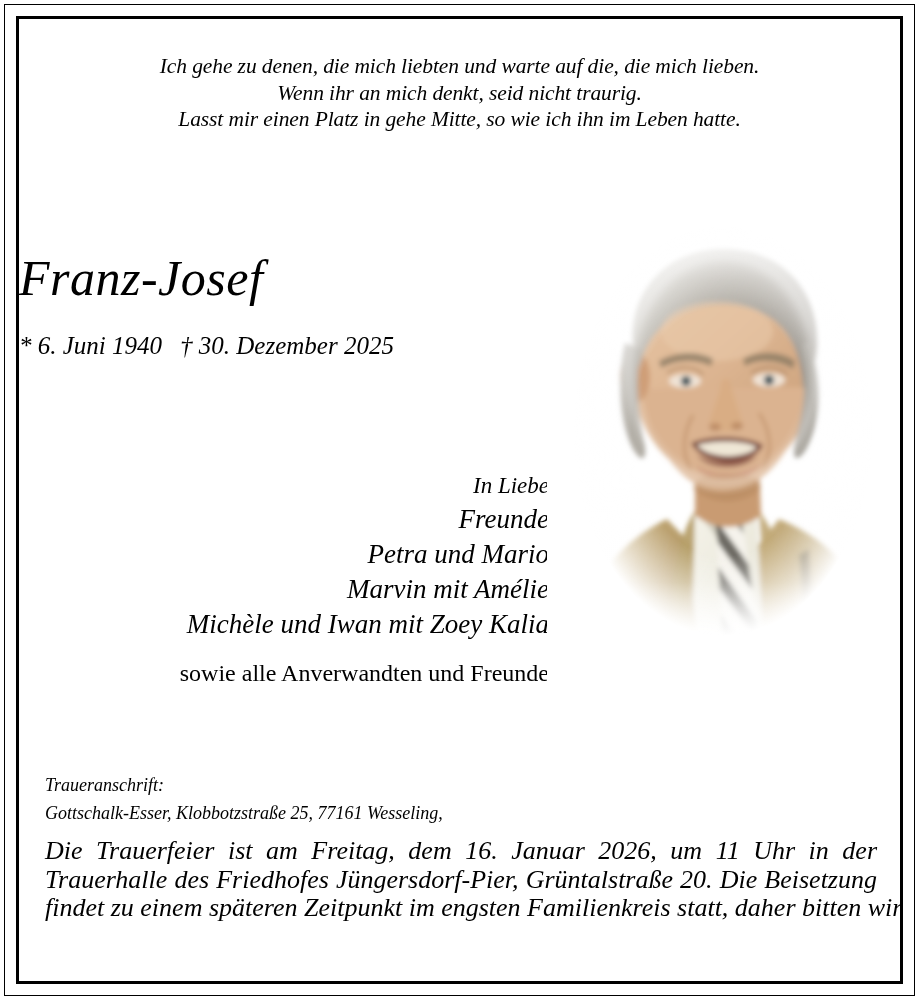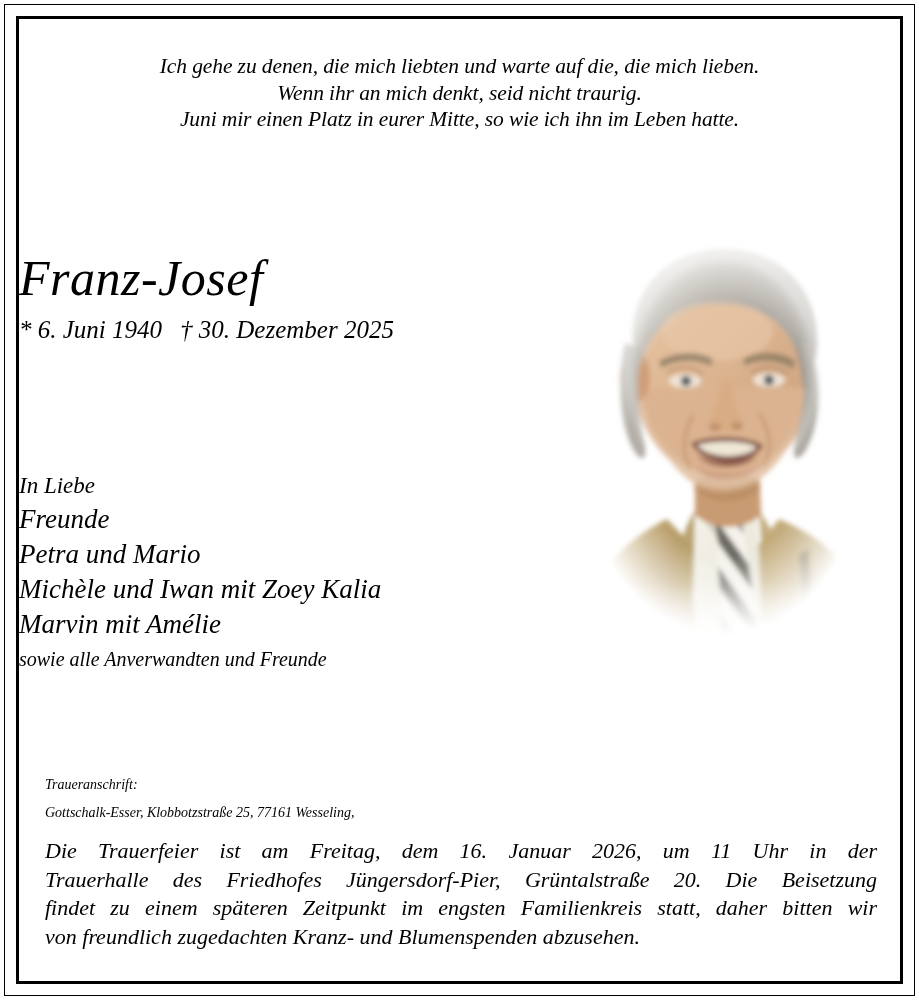--- a/index.html
+++ b/index.html
@@ -80,83 +80,82 @@
     text-align: left;
   }
   .given-name, .family-name {
     font-style: italic;
     font-weight: normal;
     font-size: 50px;
     line-height: 58px;
     letter-spacing: 0.5px;
   }
   .dates {
-    margin-top: 8px;
+    margin-top: 24px;
     font-style: italic;
     font-size: 25px;
     line-height: 30px;
     white-space: nowrap;
   }
   .dates .sep {
     display: inline-block;
     width: 18px;
   }
 
   
   .family-block {
     position: absolute;
     left: 0;
     top: 450px;
     width: 530px;
-    text-align: left;
+    text-align: right;
   }
   .family-intro {
     font-style: italic;
     font-size: 23px;
     line-height: 33px;
   }
   .family-name-line {
     font-style: italic;
     font-size: 27px;
     line-height: 35px;
     white-space: nowrap;
   }
   .family-footer {
-    font-style: italic;
-    font-size: 20px;
+    font-size: 24px;
     line-height: 30px;
-    margin-top: 2px;
+    margin-top: 16px;
   }
 
   
   .address-block {
     position: absolute;
     left: 26px;
     top: 752px;
     width: 830px;
     text-align: left;
   }
   .address-line {
     font-style: italic;
-    font-size: 14px;
+    font-size: 18px;
     line-height: 28px;
     white-space: nowrap;
   }
 
   
   .ceremony-block {
     position: absolute;
     left: 26px;
     top: 818px;
     width: 832px;
     text-align: justify;
   }
   .ceremony-line {
     font-style: italic;
-    font-size: 22px;
+    font-size: 26px;
     line-height: 28.5px;
     white-space: nowrap;
   }
   .ceremony-line.j {
     text-align: justify;
     text-align-last: justify;
   }
   .ceremony-line.last {
     text-align-last: left;
   }
@@ -206,49 +205,48 @@
 <div id="notice">
 
   <div class="frame-outer"></div>
   <div class="frame-inner"></div>
 
   <div class="content">
 
     <div class="poem">
       <div class="poem-line">Ich gehe zu denen, die mich liebten und warte auf die, die mich lieben.</div>
       <div class="poem-line">Wenn ihr an mich denkt, seid nicht traurig.</div>
-      <div class="poem-line">Juni mir einen Platz in eurer Mitte, so wie ich ihn im Leben hatte.</div>
+      <div class="poem-line">Lasst mir einen Platz in gehe Mitte, so wie ich ihn im Leben hatte.</div>
     </div>
 
     <div class="name-block">
       <div class="given-name">Franz-Josef</div>
       <div class="dates">
         <span>* 6. Juni 1940</span><span class="sep"></span><span>† 30. Dezember 2025</span>
       </div>
     </div>
 
     <div class="family-block">
       <div class="family-intro">In Liebe</div>
       <div class="family-name-line">Freunde</div>
       <div class="family-name-line">Petra und Mario</div>
+      <div class="family-name-line">Marvin mit Amélie</div>
       <div class="family-name-line">Michèle und Iwan mit Zoey Kalia</div>
-      <div class="family-name-line">Marvin mit Amélie</div>
       <div class="family-footer">sowie alle Anverwandten und Freunde</div>
     </div>
 
     <div class="address-block">
       <div class="address-line">Traueranschrift:</div>
       <div class="address-line">Gottschalk-Esser, Klobbotzstraße 25, 77161 Wesseling,</div>
     </div>
 
     <div class="ceremony-block">
       <div class="ceremony-line j">Die Trauerfeier ist am Freitag, dem 16. Januar 2026, um 11 Uhr in der</div>
       <div class="ceremony-line j">Trauerhalle des Friedhofes Jüngersdorf-Pier, Grüntalstraße 20. Die Beisetzung</div>
       <div class="ceremony-line j">findet zu einem späteren Zeitpunkt im engsten Familienkreis statt, daher bitten wir</div>
-      <div class="ceremony-line j last">von freundlich zugedachten Kranz- und Blumenspenden abzusehen.</div>
     </div>
 
     <div class="photo">
       <svg class="photo-canvas" viewBox="0 0 352 505" preserveAspectRatio="none">
         <defs>
           <linearGradient id="jacketGrad" x1="0" y1="0" x2="1" y2="0.3">
             <stop offset="0%" stop-color="#a48d5c"></stop>
             <stop offset="35%" stop-color="#c4ab78"></stop>
             <stop offset="70%" stop-color="#b99f6d"></stop>
             <stop offset="100%" stop-color="#9c8551"></stop>

